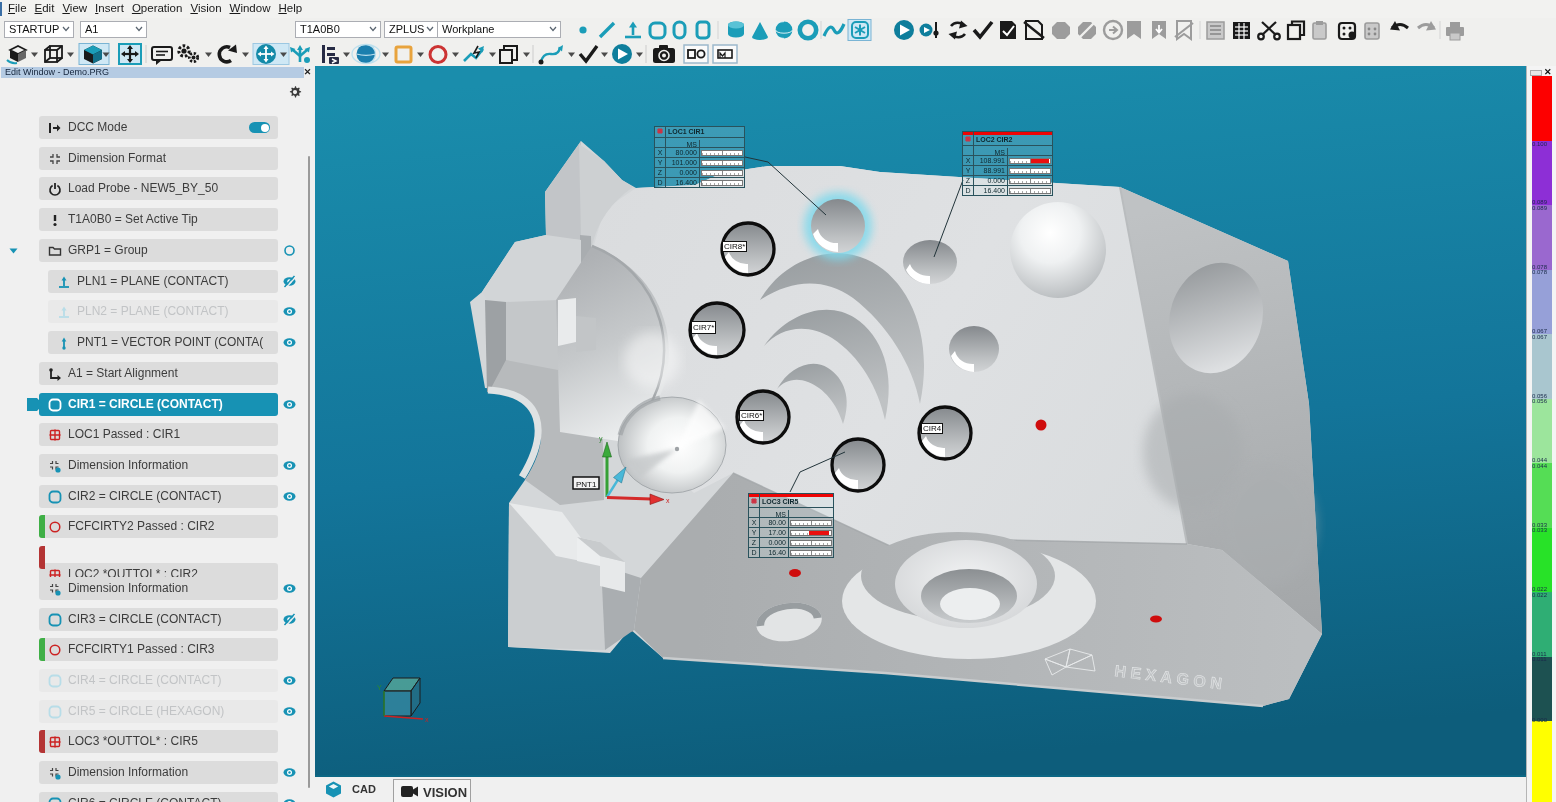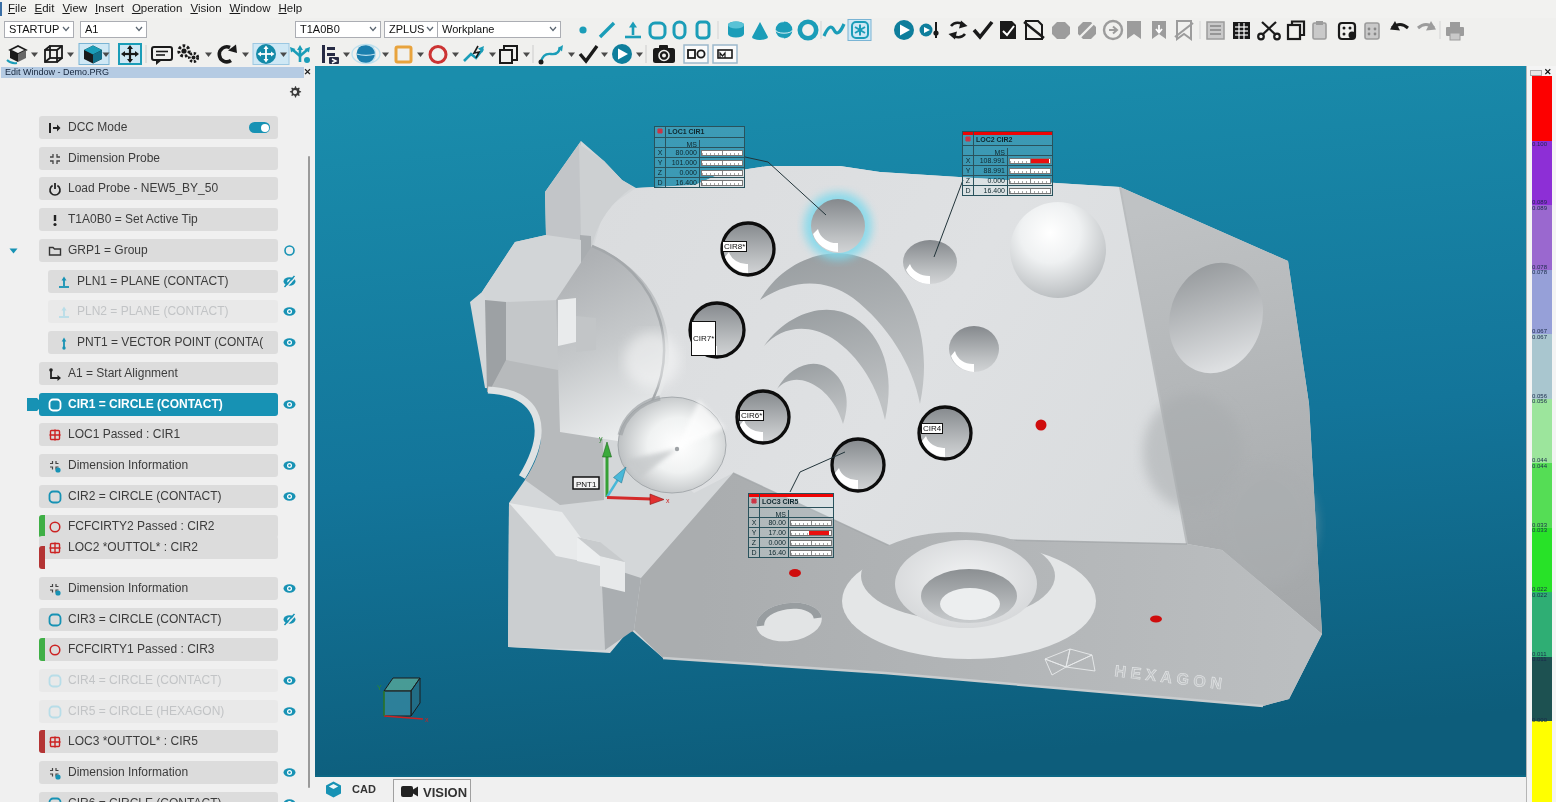--- a/index.html
+++ b/index.html
@@ -308,21 +308,21 @@
       </div>
       <div class="item" style="top:80.7px">
         <svg class="icon" viewBox="0 0 14 14">
           <g stroke="#444" stroke-width="1.3" fill="none">
             <path d="M2,5 L5,5 L5,2"></path>
             <path d="M9,2 L9,5 L12,5"></path>
             <path d="M12,9 L9,9 L9,12"></path>
             <path d="M5,12 L5,9 L2,9"></path>
           </g>
         </svg>
-        <span class="txt">Dimension Probe</span>
+        <span class="txt">Dimension Format</span>
       </div>
       <div class="item" style="top:111.4px">
         <svg class="icon" viewBox="0 0 14 14">
           <path d="M4.6,3.6 a5,5 0 1 0 4.8,0" fill="none" stroke="#222" stroke-width="1.7"></path>
           <path d="M7,1 L7,7" stroke="#222" stroke-width="1.8"></path>
         </svg>
         <span class="txt">Load Probe - NEW5_BY_50</span>
       </div>
       <div class="item" style="top:142.2px">
         <svg class="icon" viewBox="0 0 14 14">
@@ -442,21 +442,21 @@
         <circle cx="6.5" cy="6.5" r="2.5" fill="#fff"></circle>
         <circle cx="6.5" cy="6.5" r="1.2" fill="#1792b4"></circle>
       </svg>
       <div class="item" style="top:449.4px">
         <svg class="icon" viewBox="0 0 14 14">
           <circle cx="7" cy="7" r="4.8" fill="none" stroke="#cc2222" stroke-width="1.5"></circle>
         </svg>
         <span class="txt">FCFCIRTY2 Passed : CIR2</span>
       </div>
       <div class="lbar" style="top:449.4px;background:#3faf46"></div>
-      <div class="item" style="top:470px">
+      <div class="item" style="top:497px">
         <svg class="icon" viewBox="0 0 14 14">
           <g stroke="#cc2222" stroke-width="1.4" fill="none">
             <rect x="2.5" y="2.5" width="9" height="9" rx="1"></rect>
             <path d="M7,1.5 L7,12.5 M1.5,7 L12.5,7"></path>
           </g>
         </svg>
         <span class="txt">LOC2 *OUTTOL* : CIR2</span>
       </div>
       <div class="lbar" style="top:480.1px;background:#b43434"></div>
       <div class="item" style="top:510.8px">
@@ -848,21 +848,21 @@
           <span class="tick"></span>
           <span class="mid"></span>
         </span></div>
 <div class="trow"><span class="c1">D</span><span class="c2" style="width:26px">16.40</span><span class="bar" style="left:41px">
           <span class="tick"></span>
           <span class="mid"></span>
         </span></div>
 </div>
 
 <div style="position:absolute;left:407px;top:175px;background:#fff;border:1px solid #111;font-size:8px;color:#111;padding:0 1px;line-height:9px;">CIR8*</div>
-<div style="position:absolute;left:376px;top:255px;background:#fff;border:1px solid #111;font-size:8px;color:#111;padding:12px 1px;line-height:9px;">CIR7*</div>
+<div style="position:absolute;left:376px;top:255px;background:#fff;border:1px solid #111;font-size:8px;color:#111;padding:1px 1px;line-height:9px;">CIR7*</div>
 <div style="position:absolute;left:424px;top:344px;background:#fff;border:1px solid #111;font-size:8px;color:#111;padding:0 1px;line-height:9px;">CIR6*</div>
 <div style="position:absolute;left:606px;top:357px;background:#fff;border:1px solid #111;font-size:8px;color:#111;padding:0 1px;line-height:9px;">CIR4</div>
 </div>
 
 <div class="abs" id="tabbar">
 <div id="cadtab">
       <svg style="position:absolute;left:10px;top:4px" width="17" height="17" viewBox="0 0 17 17">
         <path fill="#1792b4" d="M8.5,0.5 L16,4.5 L16,12.5 L8.5,16.5 L1,12.5 L1,4.5 Z"></path>
         <path fill="#eef6f8" d="M8.5,3 L13.2,5.5 L8.5,8 L3.8,5.5 Z"></path>
       </svg>

